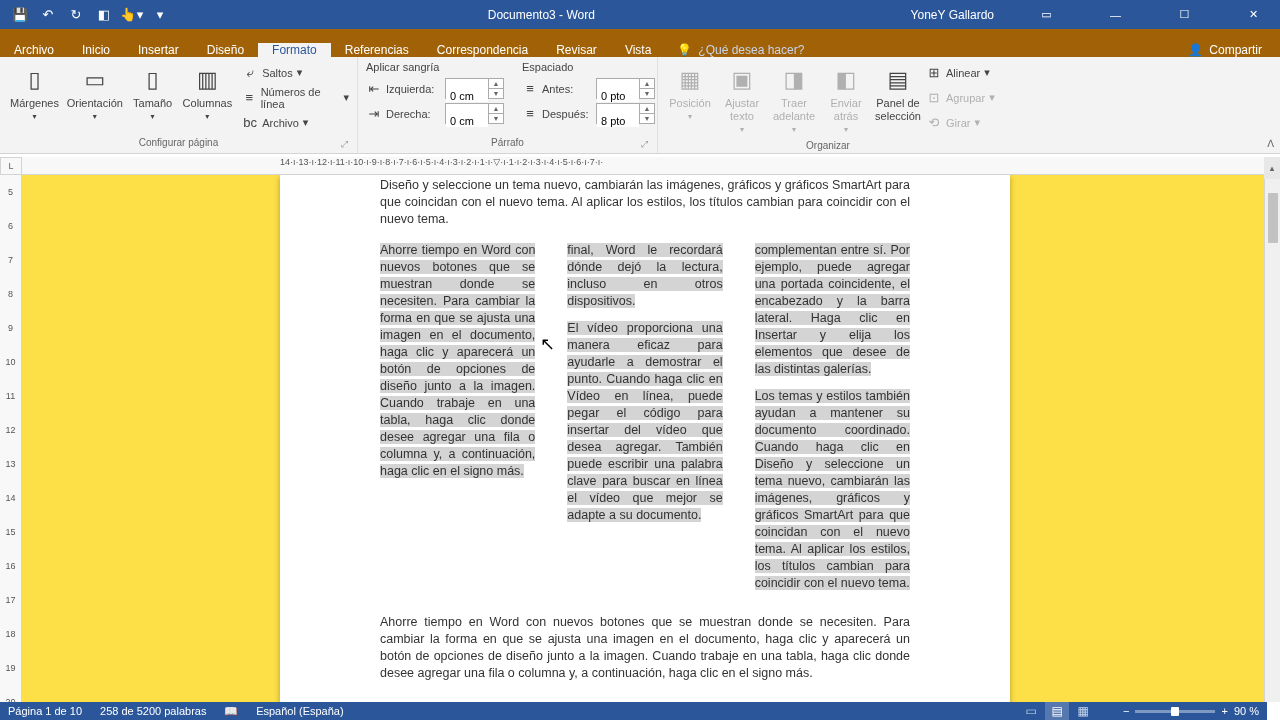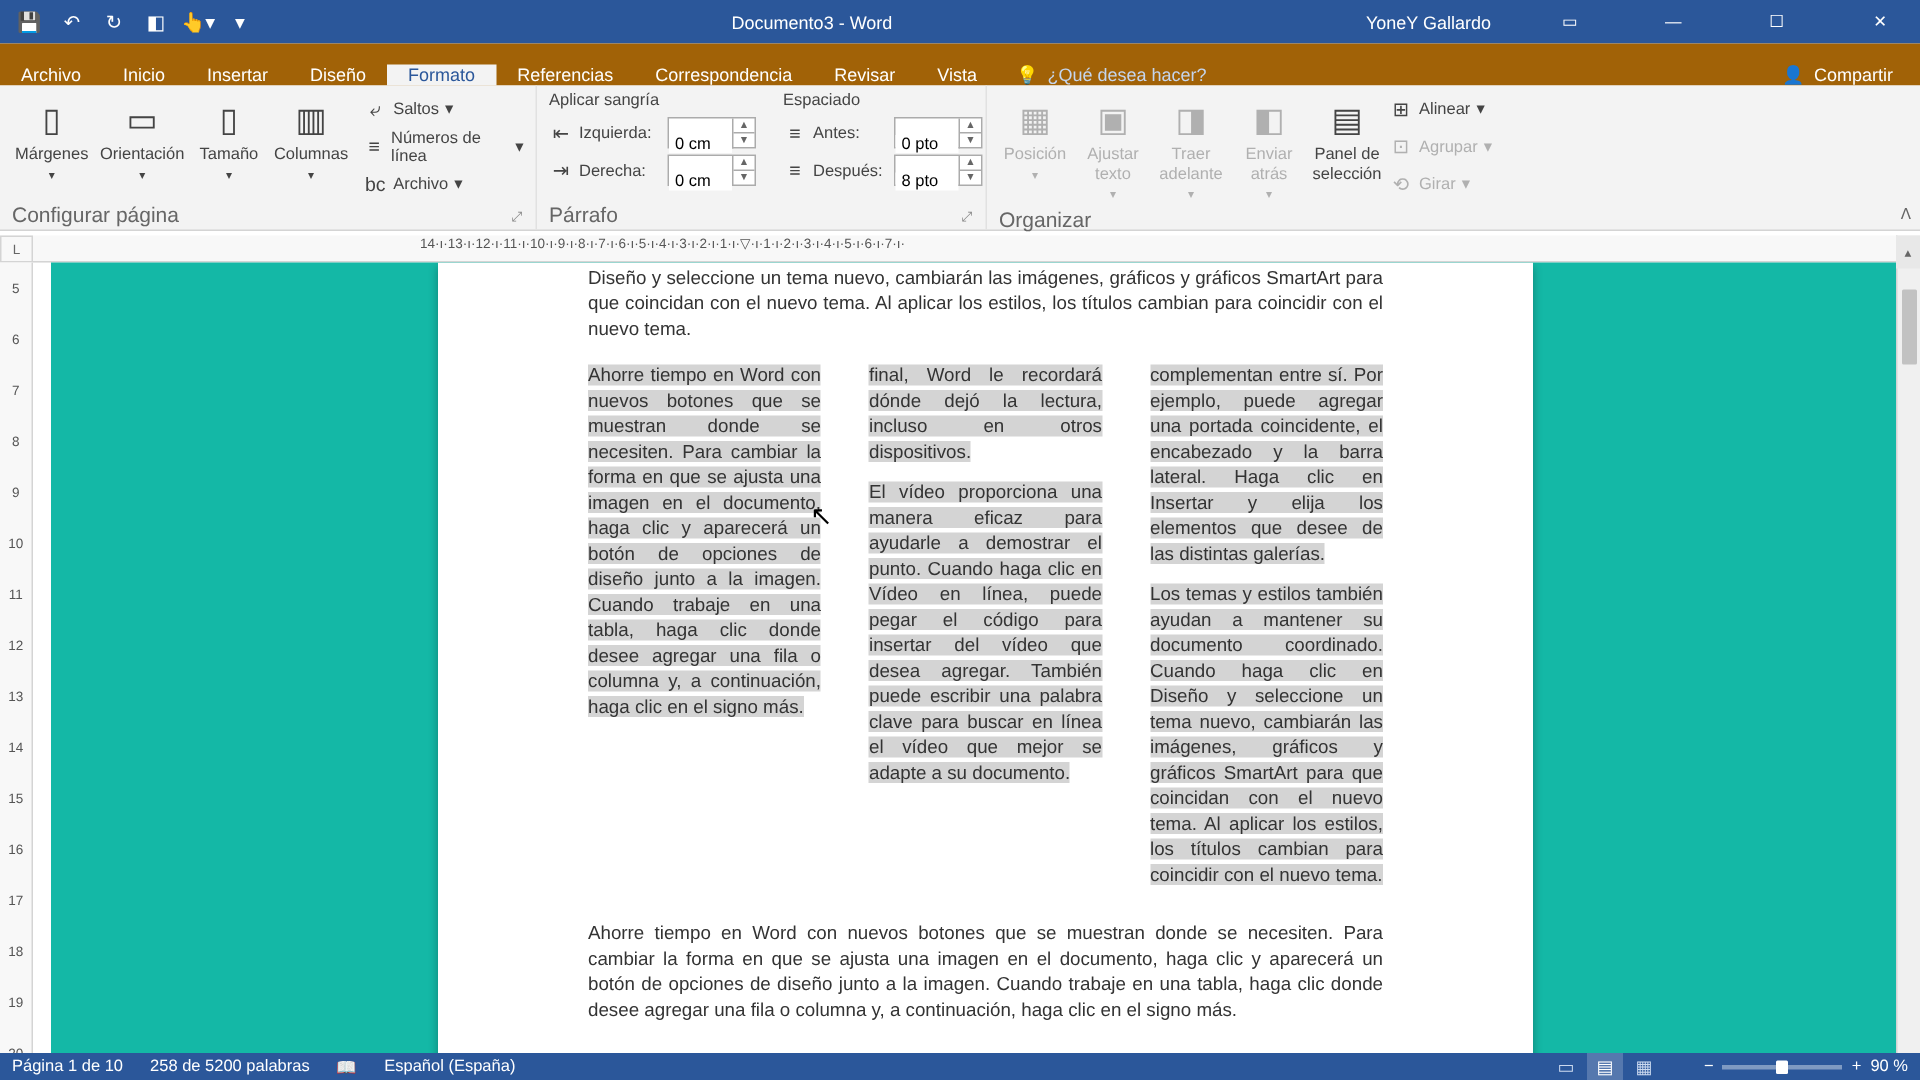--- a/index.html
+++ b/index.html
@@ -18,21 +18,21 @@
 .tabs { height: 28px; background: #a16207; display: flex; align-items: flex-end; color: #fff; }
 .tab { padding: 0 14px; display: flex; align-items: center; font-size: 12px; }
 .tab.active { background: #f3f3f3; color: #2b579a; }
 .tell-me { display: flex; align-items: center; padding-left: 12px; gap: 6px; color: #c5d5ed; font-size: 12px; }
 .share-area { margin-left: auto; display: flex; align-items: center; padding-right: 18px; gap: 6px; }
 
 
 .ribbon { height: 97px; background: #f3f3f3; border-bottom: 1px solid #d4d4d4; display: flex; position: relative; }
 .group { border-right: 1px solid #e1e1e1; padding: 4px 8px 2px 8px; display: flex; flex-direction: column; position: relative; }
 .group-body { flex: 1; display: flex; align-items: flex-start; gap: 4px; }
-.group-label { text-align: left; font-size: 14px; color: #666; height: 16px; line-height: 16px; }
+.group-label { text-align: center; font-size: 10px; color: #666; height: 16px; line-height: 16px; }
 .big-btn { display: flex; flex-direction: column; align-items: center; justify-content: flex-start; padding: 2px 4px; min-width: 48px; text-align: center; font-size: 11px; line-height: 13px; color: #444; }
 .big-btn.disabled { color: #b0b0b0; }
 .big-icon { width: 32px; height: 32px; display: flex; align-items: center; justify-content: center; font-size: 22px; margin-bottom: 2px; }
 .small-row { display: flex; align-items: center; gap: 4px; height: 23px; font-size: 11px; color: #444; }
 .small-icon { width: 16px; height: 16px; display: inline-flex; align-items: center; justify-content: center; font-size: 13px; }
 .stack { display: flex; flex-direction: column; gap: 2px; }
 .section-title { font-size: 11px; color: #444; margin-bottom: 2px; }
 .spin-input { display: flex; align-items: center; border: 1px solid #ababab; background: #fff; height: 21px; }
 .spin-input input { border: none; width: 42px; padding: 0 4px; font-size: 11px; outline: none; margin-top: 15px; }
 .spin-btns { display: flex; flex-direction: column; border-left: 1px solid #ababab; }
@@ -43,36 +43,36 @@
 .ribbon-right-scroll { position: absolute; right: 0; top: 0; width: 16px; height: 22px; background: #e8e8e8; display:flex; align-items:center; justify-content:center; font-size:9px; color:#666; }
 
 
 .ruler-corner { position: absolute; left: 0; top: 157px; width: 22px; height: 18px; background: #f8f8f8; border: 1px solid #d4d4d4; font-size: 9px; color:#666; display:flex; align-items:center; justify-content:center; }
 .h-ruler { position: absolute; left: 22px; right: 16px; top: 157px; height: 18px; background: #f8f8f8; border-bottom: 1px solid #d4d4d4; overflow: hidden; }
 .h-ruler-inner { position: absolute; left: 258px; top: 0; height: 18px; width: 800px; font-size: 9px; color: #555; white-space: nowrap; }
 .v-ruler { position: absolute; left: 0; top: 175px; bottom: 18px; width: 22px; background: #f8f8f8; border-right: 1px solid #d4d4d4; overflow: hidden; font-size: 9px; color: #555; }
 .v-ruler div { height: 34px; text-align: center; line-height: 34px;}
 
 
-.doc-area { position: absolute; left: 22px; right: 16px; top: 175px; bottom: 18px; background: #14b8a6; overflow: hidden; margin-left: 12px; }
+.doc-area { position: absolute; left: 22px; right: 16px; top: 175px; bottom: 18px; background: #fde047; overflow: hidden; }
 .page { position: absolute; left: 258px; top: 0; width: 730px; min-height: 560px; background: #fff; box-shadow: 0 2px 6px rgba(0,0,0,0.3); padding: 0 100px 20px 100px; }
 .intro-text { font-size: 12.5px; color: #333; line-height: 17px; text-align: justify; margin-top: 2px; }
 .columns { display: flex; gap: 32px; margin-top: 14px; }
 .col { flex: 1; font-size: 12.5px; line-height: 17px; color: #333; text-align: justify; }
 .col p { margin-bottom: 10px; }
 .hl { background: #d4d4d4; }
 .bottom-text { font-size: 12.5px; color: #333; line-height: 17px; text-align: justify; margin-top: 12px; }
 .cursor-arrow { position: absolute; left: 540px; top: 333px; font-size: 18px; color: #000; pointer-events: none; z-index: 100; }
 
 
 .vscroll { position: absolute; right: 0; top: 157px; bottom: 18px; width: 16px; background: #f0f0f0; border-left: 1px solid #d4d4d4; }
 .vscroll-thumb { position: absolute; top: 36px; left: 3px; width: 10px; height: 50px; background: #c2c2c2; border-radius: 1px; }
 
 
-.statusbar { position: absolute; left: 0; right: 0; bottom: 0; height: 18px; background: #2b579a; color: #fff; display: flex; align-items: center; font-size: 11px; padding: 0 8px; gap: 18px; }
+.statusbar { position: absolute; left: 0; right: 13px; bottom: 0; height: 18px; background: #2b579a; color: #fff; display: flex; align-items: center; font-size: 11px; padding: 0 8px; gap: 18px; }
 .statusbar .views { margin-left: auto; display: flex; align-items: center; gap: 2px; }
 .view-btn { width: 24px; height: 18px; display: flex; align-items: center; justify-content: center; color: #cbd9ef; font-size: 12px; }
 .view-btn.active { background: rgba(255,255,255,0.2); color: #fff; }
 .zoom { display: flex; align-items: center; gap: 6px; padding-left: 10px; }
 .zoom-track { width: 80px; height: 3px; background: rgba(255,255,255,0.4); position: relative; }
 .zoom-thumb { position: absolute; left: 36px; top: -3px; width: 8px; height: 9px; background: #fff; border-radius: 1px; }
 </style>
 </head>
 <body>
 

